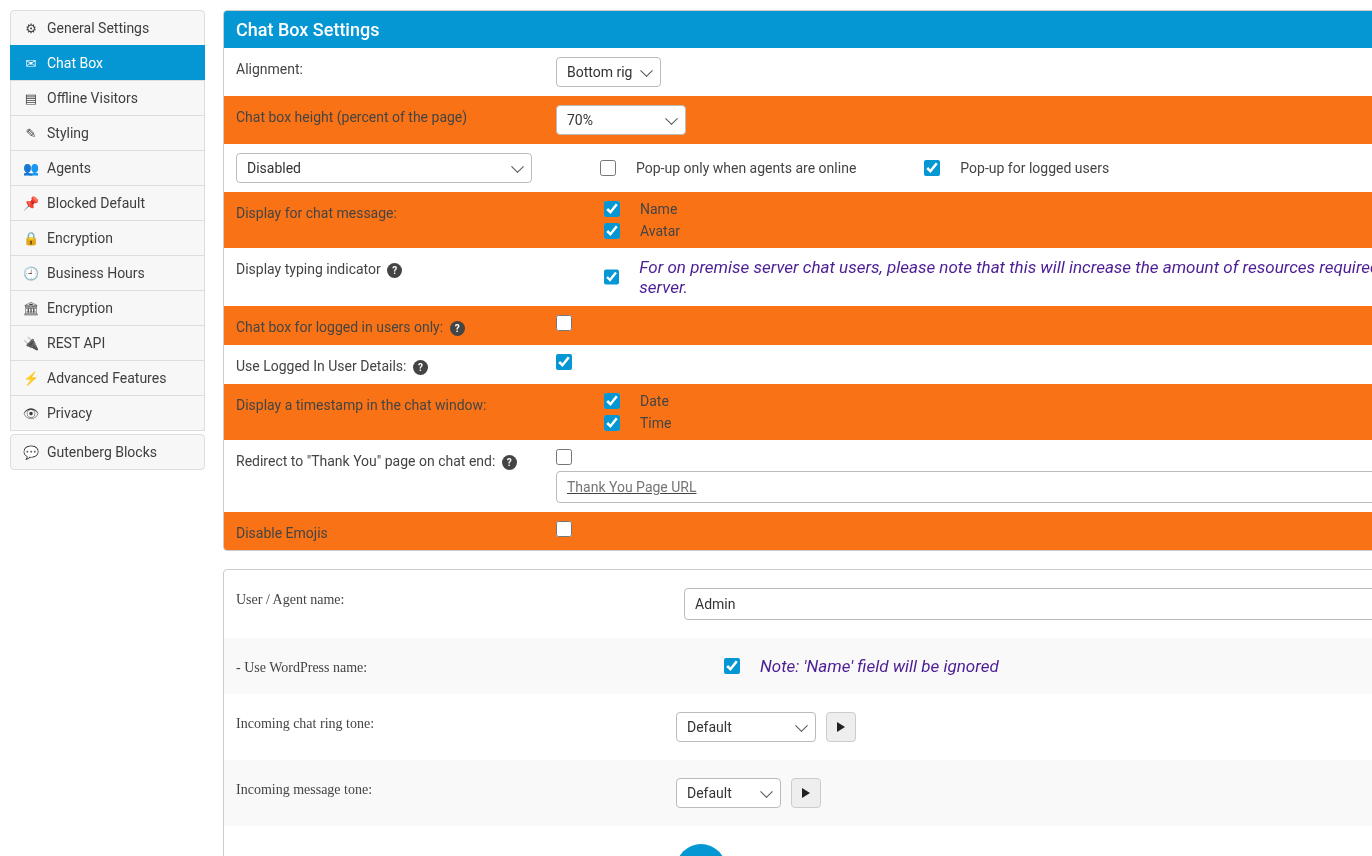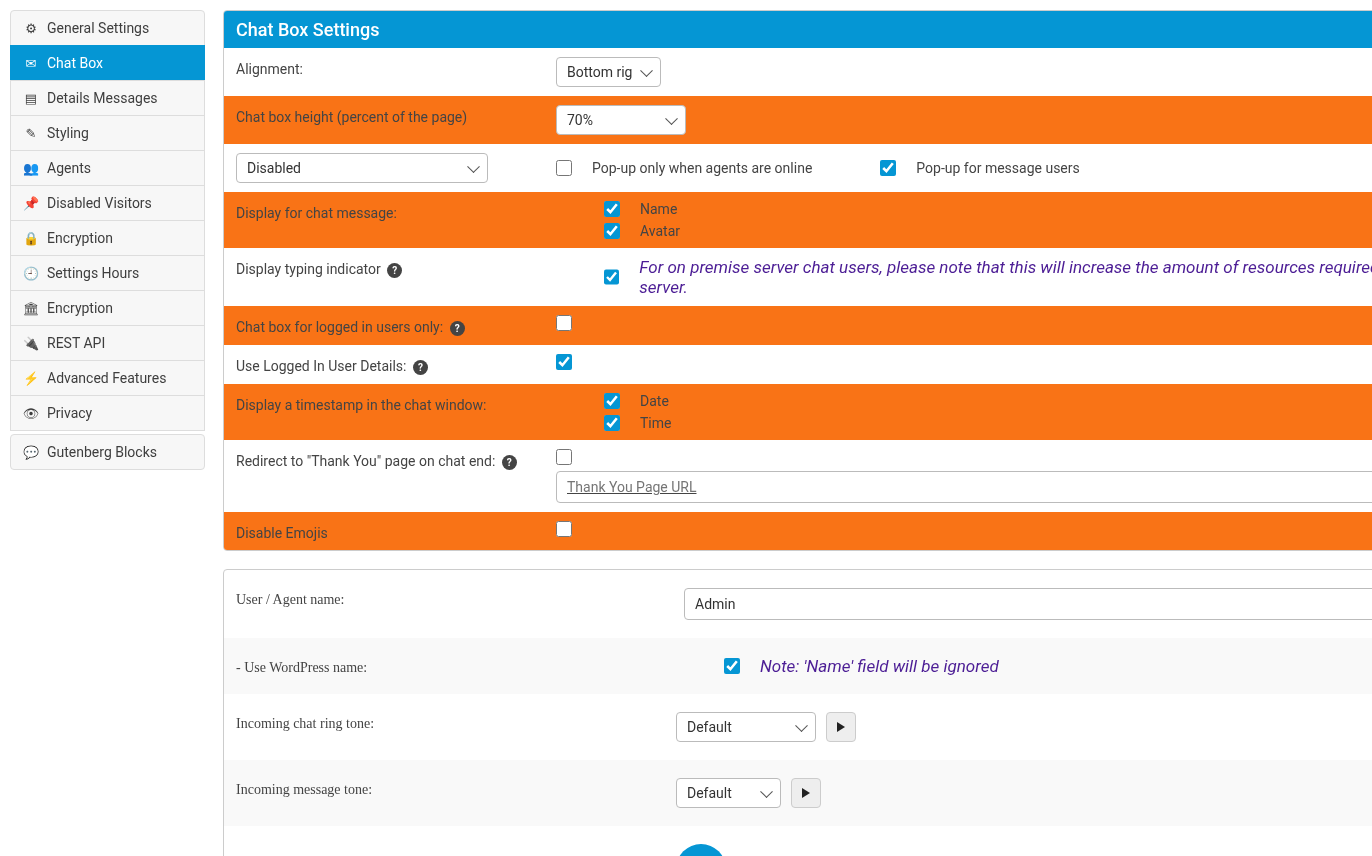--- a/index.html
+++ b/index.html
@@ -183,41 +183,41 @@
     <div class="sidebar-item">
         <span class="icon">⚙</span>
         <span>General Settings</span>
       </div>
     <div class="sidebar-item active">
         <span class="icon">✉</span>
         <span>Chat Box</span>
       </div>
     <div class="sidebar-item">
         <span class="icon">▤</span>
-        <span>Details Messages</span>
+        <span>Offline Visitors</span>
       </div>
     <div class="sidebar-item">
         <span class="icon">✎</span>
         <span>Styling</span>
       </div>
     <div class="sidebar-item">
         <span class="icon">👥</span>
         <span>Agents</span>
       </div>
     <div class="sidebar-item">
         <span class="icon">📌</span>
-        <span>Disabled Visitors</span>
+        <span>Blocked Default</span>
       </div>
     <div class="sidebar-item">
         <span class="icon">🔒</span>
         <span>Encryption</span>
       </div>
     <div class="sidebar-item">
         <span class="icon">🕘</span>
-        <span>Settings Hours</span>
+        <span>Business Hours</span>
       </div>
     <div class="sidebar-item">
         <span class="icon">🏛</span>
         <span>Encryption</span>
       </div>
     <div class="sidebar-item">
         <span class="icon">🔌</span>
         <span>REST API</span>
       </div>
     <div class="sidebar-item">
@@ -259,31 +259,31 @@
               <select style="width:130px;">
                 <option>70%</option>
               </select>
             </span>
           </div>
         </div>
 
         <div class="row">
           <div class="field-col">
             <span class="select-wrap">
-              <select style="width:252px;">
+              <select style="width:296px;">
                 <option>Disabled</option>
               </select>
             </span>
             <label class="chk-label">
               <input type="checkbox" style="">
               <span>Pop-up only when agents are online</span>
             </label>
             <label class="chk-label">
               <input type="checkbox" checked="" style="">
-              <span>Pop-up for message users</span>
+              <span>Pop-up for logged users</span>
             </label>
           </div>
         </div>
 
         <div class="row alt">
           <div class="label-col">Display for chat message:</div>
           <div class="field-col">
             <div class="stack">
               <label class="chk-label">
                 <input type="checkbox" checked="" style="">

